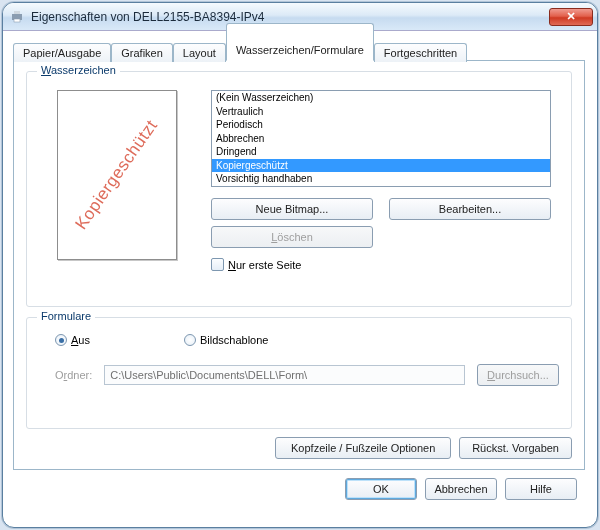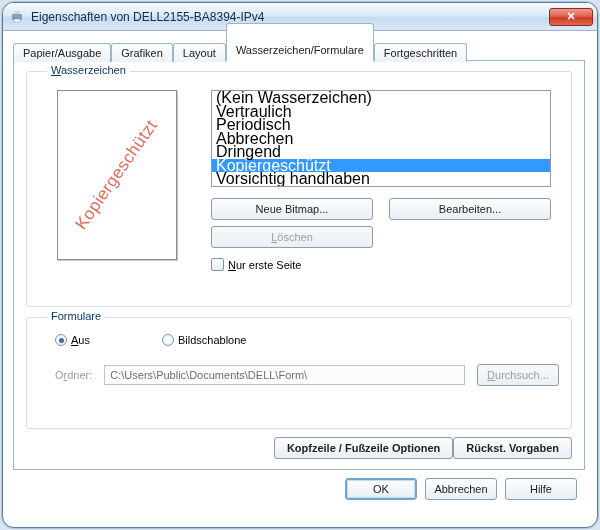--- a/index.html
+++ b/index.html
@@ -103,21 +103,21 @@
     border: 1px solid #d7dee5;
     border-radius: 3px;
     padding: 14px 12px 12px 12px;
     margin-bottom: 10px;
   }
   .group-wm { height: 236px; }
   .group-fm { height: 112px; }
   .group > legend, .group > .legend {
     position: absolute;
     top: -8px;
-    left: 20px;
+    left: 10px;
     background: #fff;
     padding: 0 4px;
     color: #0b3a6b;
     font-size: 11px;
   }
   .preview {
     position: absolute;
     left: 30px; top: 18px;
     width: 120px; height: 170px;
     border: 1px solid #8d8d8d;
@@ -136,21 +136,21 @@
     white-space: nowrap;
     font-family: Arial, sans-serif;
   }
   .listbox {
     position: absolute;
     left: 184px; top: 18px;
     width: 340px; height: 97px;
     border: 1px solid #8a9db1;
     background: #fff;
     overflow: hidden;
-    font-size: 16px;
+    font-size: 10px;
   }
   .listbox .opt {
     padding: 0 4px;
     line-height: 13.5px;
     cursor: pointer;
   }
   .listbox .opt.selected {
     background: #3399ff;
     color: #fff;
   }
@@ -190,21 +190,21 @@
   }
   .checkbox {
     width: 13px; height: 13px;
     border: 1px solid #7d97b0;
     background: linear-gradient(to bottom, #fbfdff, #e5eef7);
     border-radius: 2px;
     cursor: pointer;
   }
   .radios {
     display: flex;
-    gap: 72px;
+    gap: 94px;
     align-items: center;
     font-size: 11px;
     margin: 2px 0 0 16px;
   }
   .radio-item { display: flex; align-items: center; gap: 4px; cursor: pointer; }
   .radio {
     width: 12px; height: 12px;
     border: 1px solid #7d97b0;
     border-radius: 50%;
     background: radial-gradient(#fff, #e5eef7);
@@ -229,22 +229,21 @@
     background: #fbfcfd;
     font-size: 11px;
     padding: 0 5px;
     color: #707070;
     display: flex; align-items: center;
   }
   .bottom-buttons {
     position: absolute;
     right: 12px; bottom: 10px;
     display: flex;
-    gap: 0;
-    font-weight: bold;
+    gap: 8px;
   }
   .bottom-buttons .btn { min-width: 100px; padding: 0 12px; }
   .dialog-buttons {
     display: flex;
     justify-content: flex-end;
     gap: 8px;
     padding: 8px 10px 0 10px;
   }
   .dialog-buttons .btn { min-width: 72px; height: 22px; }
   .btn.default {

